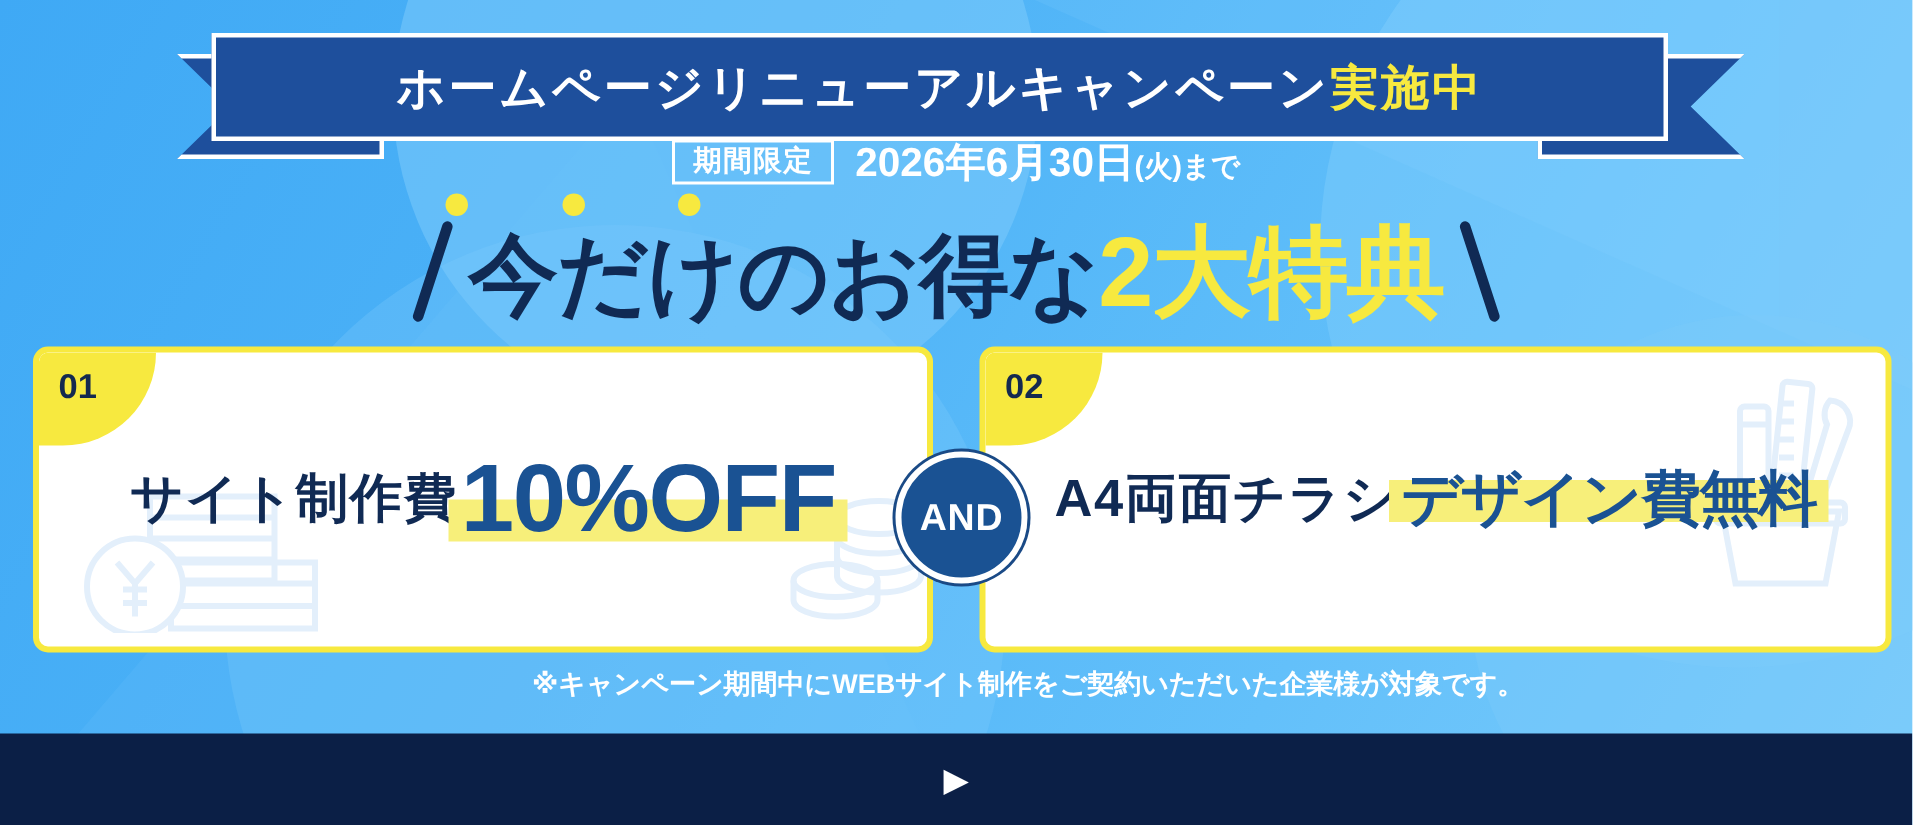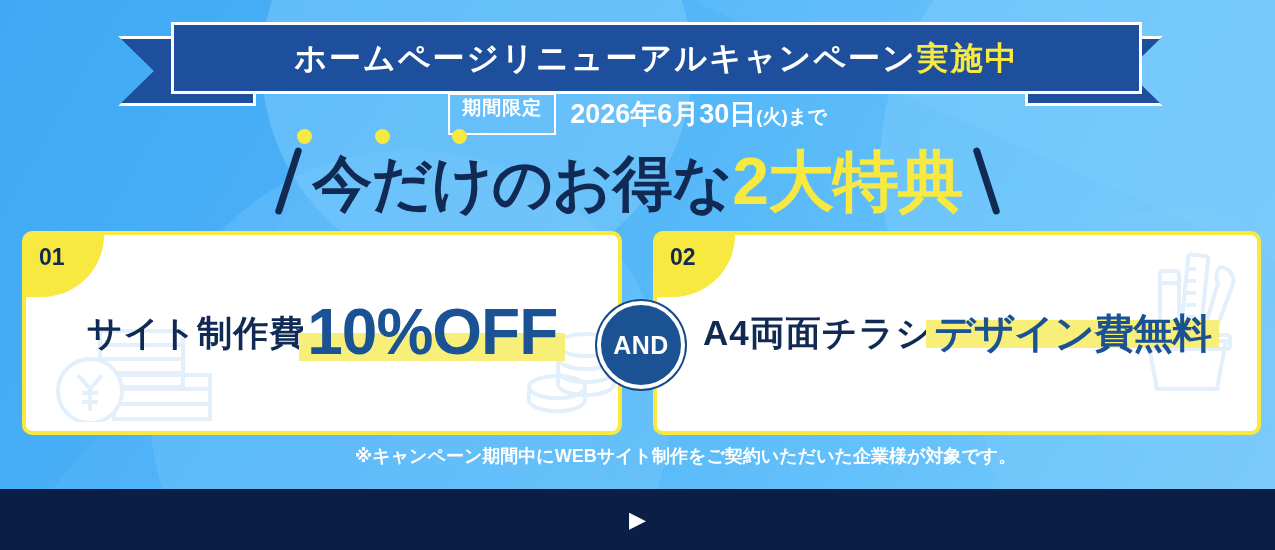--- a/index.html
+++ b/index.html
@@ -58,21 +58,21 @@
   .ribbon-tail-l {
     left: 118px;
     clip-path: polygon(0 0, 100% 0, 100% 100%, 0 100%, 26% 50%);
   }
   .ribbon-tail-r {
     left: 1025px;
     clip-path: polygon(0 0, 100% 0, 74% 50%, 100% 100%, 0 100%);
   }
   .ribbon-main {
     position: absolute;
-    left: 171px; top: 0;
+    left: 141px; top: 0;
     width: 965px;
     height: 66px;
     background: #1e4f9c;
     border: 3px solid #ffffff;
     display: flex;
     align-items: center;
     justify-content: center;
   }
   .ribbon-text {
     font-size: 32px;
@@ -92,21 +92,21 @@
     display: flex;
     align-items: center;
     justify-content: center;
     gap: 14px;
   }
   .period-tag {
     border: 2px solid #ffffff;
     color: #ffffff;
     font-size: 19px;
     font-weight: bold;
-    padding: 3px 12px 16px;
+    padding: 3px 12px 4px;
     line-height: 1;
     letter-spacing: 1px;
     white-space: nowrap;
   }
   .period-date {
     color: #ffffff;
     font-size: 27px;
     font-weight: bold;
     letter-spacing: 0;
     white-space: nowrap;

